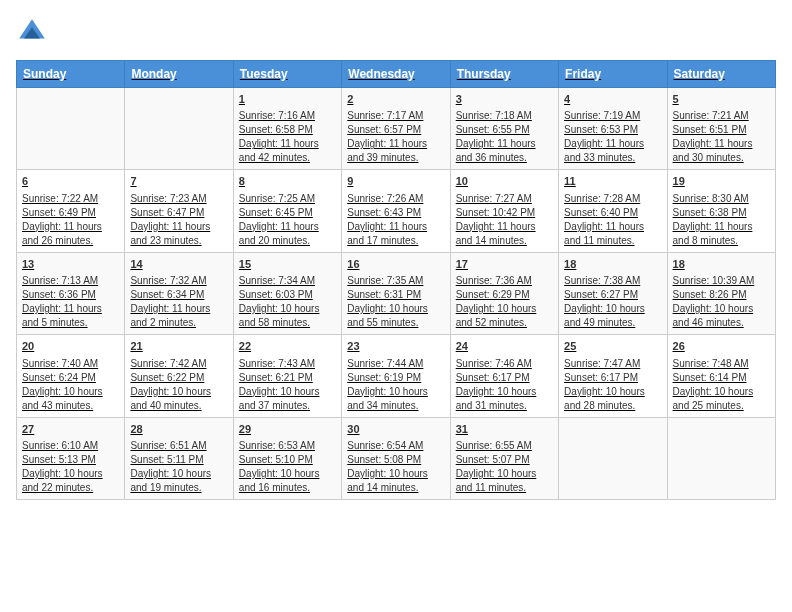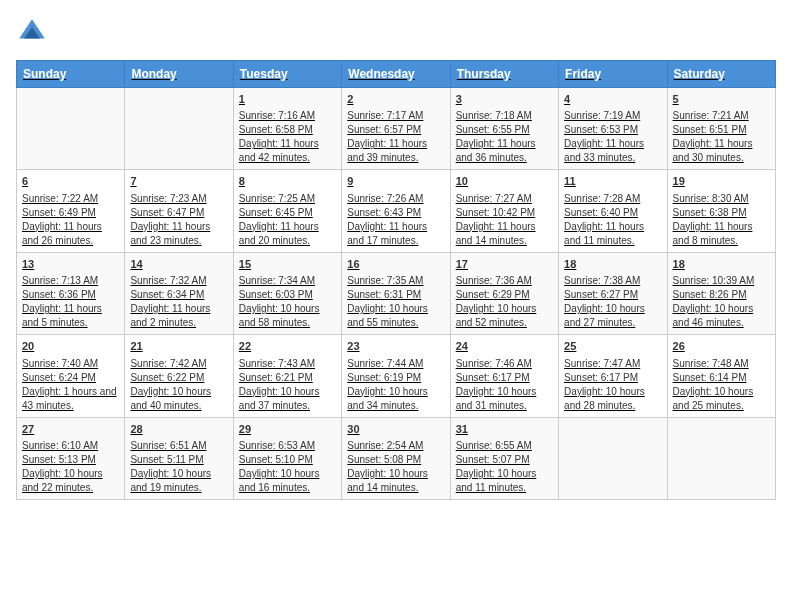--- a/index.html
+++ b/index.html
@@ -224,35 +224,35 @@
         <td>
           <span class="day-num">17</span>
           <div>Sunrise: 7:36 AM</div>
           <div>Sunset: 6:29 PM</div>
           <div>Daylight: 10 hours and 52 minutes.</div>
         </td>
         <td>
           <span class="day-num">18</span>
           <div>Sunrise: 7:38 AM</div>
           <div>Sunset: 6:27 PM</div>
-          <div>Daylight: 10 hours and 27 minutes.</div>
+          <div>Daylight: 10 hours and 49 minutes.</div>
         </td>
         <td>
           <span class="day-num">18</span>
           <div>Sunrise: 10:39 AM</div>
           <div>Sunset: 8:26 PM</div>
           <div>Daylight: 10 hours and 46 minutes.</div>
         </td>
       </tr>
       <tr>
         <td>
           <span class="day-num">20</span>
           <div>Sunrise: 7:40 AM</div>
           <div>Sunset: 6:24 PM</div>
-          <div>Daylight: 1 hours and 43 minutes.</div>
+          <div>Daylight: 10 hours and 43 minutes.</div>
         </td>
         <td>
           <span class="day-num">21</span>
           <div>Sunrise: 7:42 AM</div>
           <div>Sunset: 6:22 PM</div>
           <div>Daylight: 10 hours and 40 minutes.</div>
         </td>
         <td>
           <span class="day-num">22</span>
           <div>Sunrise: 7:43 AM</div>
@@ -298,21 +298,21 @@
           <div>Daylight: 10 hours and 19 minutes.</div>
         </td>
         <td>
           <span class="day-num">29</span>
           <div>Sunrise: 6:53 AM</div>
           <div>Sunset: 5:10 PM</div>
           <div>Daylight: 10 hours and 16 minutes.</div>
         </td>
         <td>
           <span class="day-num">30</span>
-          <div>Sunrise: 2:54 AM</div>
+          <div>Sunrise: 6:54 AM</div>
           <div>Sunset: 5:08 PM</div>
           <div>Daylight: 10 hours and 14 minutes.</div>
         </td>
         <td>
           <span class="day-num">31</span>
           <div>Sunrise: 6:55 AM</div>
           <div>Sunset: 5:07 PM</div>
           <div>Daylight: 10 hours and 11 minutes.</div>
         </td>
         <td class="empty"></td>

